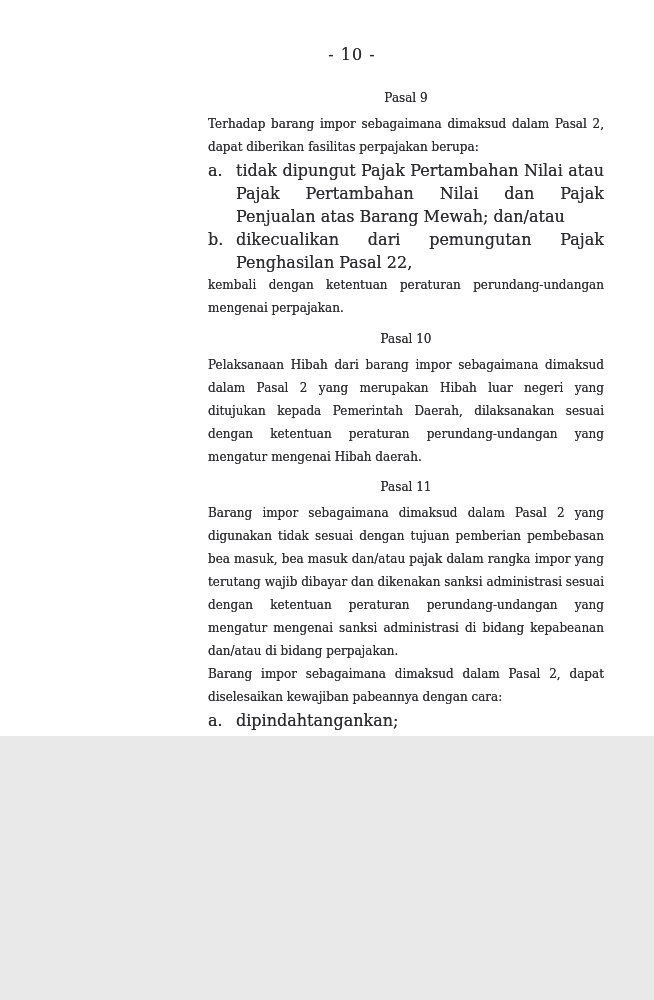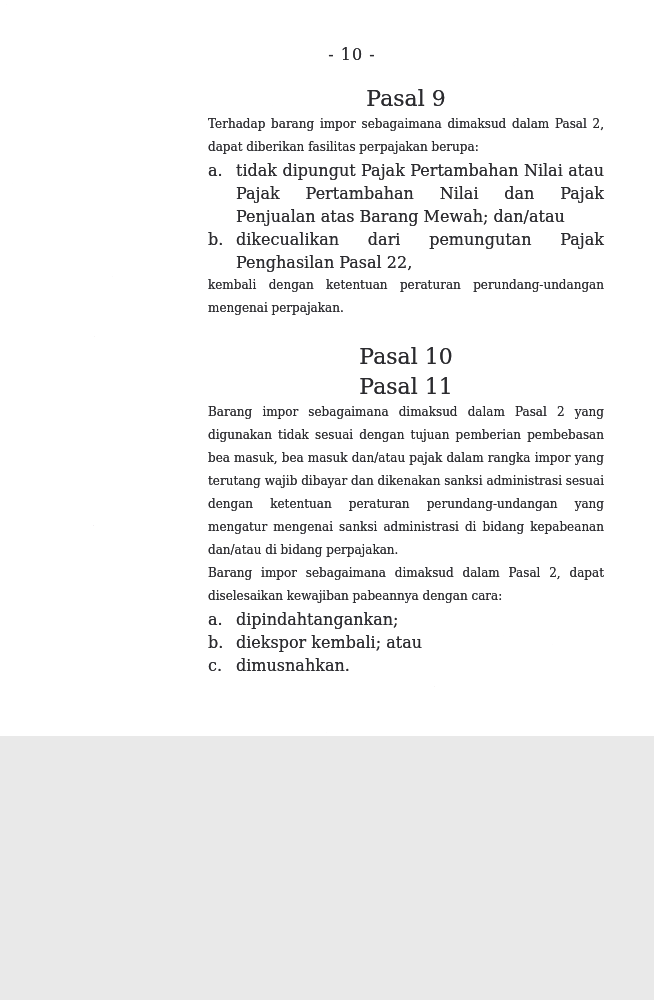--- a/index.html
+++ b/index.html
@@ -31,29 +31,29 @@
     line-height: 23px;
     letter-spacing: 1px;
     text-shadow: 0 0 0.5px rgba(43,43,47,0.75);
   }
   .content {
     position: relative;
     margin-left: 176px;
     width: 396px;
   }
   .pasal {
-    font-size: 22px;
+    font-size: 12px;
     font-weight: normal;
     text-align: center;
     line-height: 23px;
     margin: 0 0 3px 0;
     text-shadow: 0 0 0.5px rgba(43,43,47,0.75);
   }
   .mt-h9  { margin-top: 21px; }
-  .mt-h10 { margin-top: 25px; }
+  .mt-h10 { margin-top: 8px; }
   .mt-h11 { margin-top: 7px; }
   .mt-h12 { margin-top: 15px; }
   .para {
     margin: 0;
     font-size: 12px;
     line-height: 23px;
     text-align: justify;
     text-shadow: 0 0 0.5px rgba(43,43,47,0.75);
   }
   .li {
@@ -104,20 +104,21 @@
       <span class="marker">a.</span>
       <span class="li-text">tidak dipungut Pajak Pertambahan Nilai atau Pajak Pertambahan Nilai dan Pajak Penjualan atas Barang Mewah; dan/atau</span>
     </div>
     <div class="li">
       <span class="marker">b.</span>
       <span class="li-text">dikecualikan dari pemungutan Pajak Penghasilan Pasal 22,</span>
     </div>
     <p class="para">kembali dengan ketentuan peraturan perundang-undangan mengenai perpajakan.</p>
 
     <h2 class="pasal mt-h10">Pasal 10</h2>
+    <p class="para">Pelaksanaan Hibah dari barang impor sebagaimana dimaksud dalam Pasal 2 yang merupakan Hibah luar negeri yang ditujukan kepada Pemerintah Daerah, dilaksanakan sesuai dengan ketentuan peraturan perundang-undangan yang mengatur mengenai Hibah daerah.</p>
 
     <h2 class="pasal mt-h11">Pasal 11</h2>
     <p class="para">Barang impor sebagaimana dimaksud dalam Pasal 2 yang digunakan tidak sesuai dengan tujuan pemberian pembebasan bea masuk, bea masuk dan/atau pajak dalam rangka impor yang terutang wajib dibayar dan dikenakan sanksi administrasi sesuai dengan ketentuan peraturan perundang-undangan yang mengatur mengenai sanksi administrasi di bidang kepabeanan dan/atau di bidang perpajakan.</p>
 
     <p class="para">Barang impor sebagaimana dimaksud dalam Pasal 2, dapat diselesaikan kewajiban pabeannya dengan cara:</p>
     <div class="li">
       <span class="marker">a.</span>
       <span class="li-text">dipindahtangankan;</span>
     </div>
     <div class="li">

